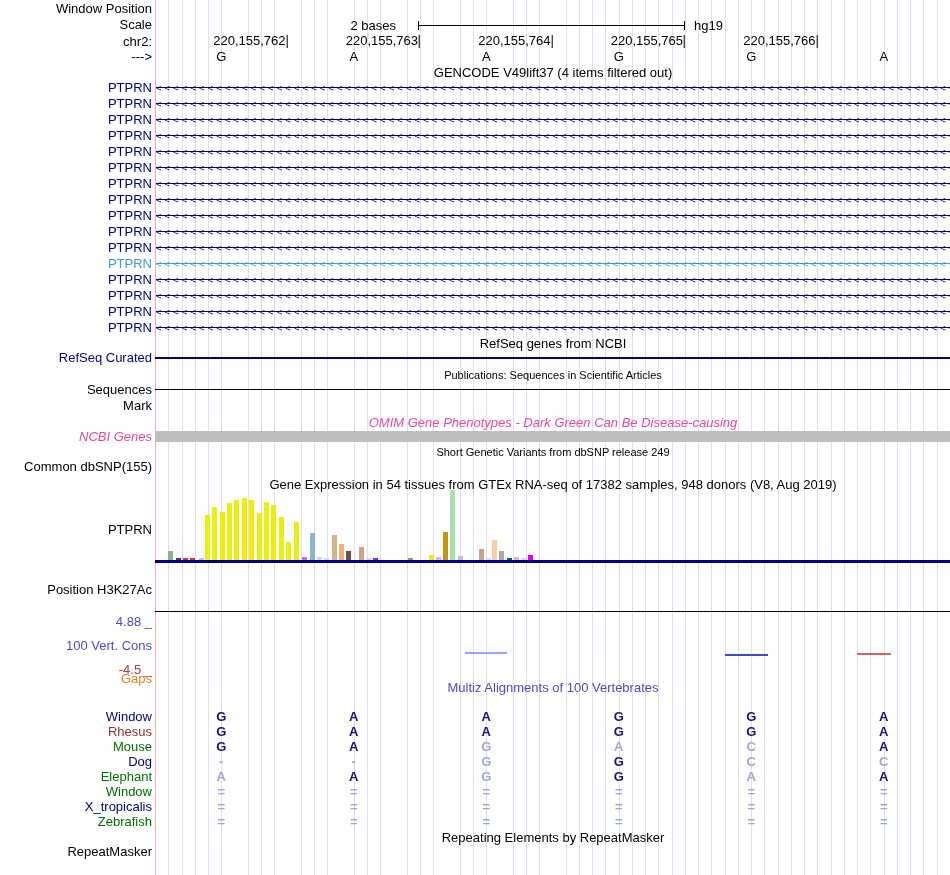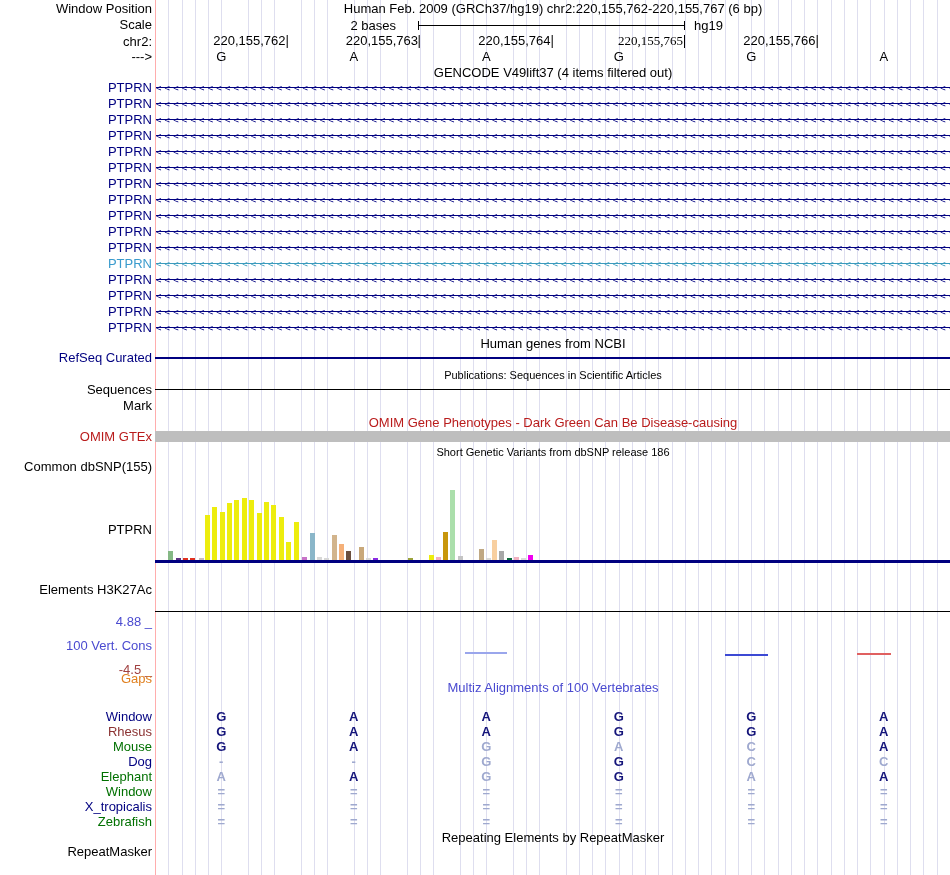--- a/index.html
+++ b/index.html
@@ -6,21 +6,21 @@
   body{margin:0;background:#fff;}
   #page{position:relative;width:950px;height:875px;background:#fff;overflow:hidden;
         font-family:"Liberation Sans",sans-serif;font-size:13px;color:#000;}
   #grid{position:absolute;left:156px;top:0;width:794px;height:875px;
         background:repeating-linear-gradient(to right,transparent 0,transparent 12.25px,#dedeef 12.25px,#dedeef 13.25px);}
   #pink-line{position:absolute;left:155px;top:0;width:1px;height:875px;background:#ffadad;}
   .glabel{position:absolute;right:798px;white-space:nowrap;height:13px;line-height:13px;text-align:right;}
   .ttitle{position:absolute;left:553px;transform:translateX(-50%);white-space:nowrap;line-height:13px;}
   .small{font-size:11px;}
   .navy{color:#000080;}
-  .green{color:#b91c1c;}
+  .green{color:#ec4899;font-style:italic;}
   .blue{color:#4a4ad0;}
   .consmin{color:#a04040;}
   .orange{color:#e08020;}
   .hl-label{color:#3a9bcd;}
   .pos-label{position:absolute;transform:translateX(-100%);white-space:nowrap;
              border-right:1px solid #000;padding-right:1px;height:13px;line-height:12px;}
   .base-letter{position:absolute;transform:translateX(-50%);font-size:13px;line-height:13px;}
   .gene-line{position:absolute;left:156px;width:794px;height:10px;line-height:10px;overflow:hidden;
              font-family:"DejaVu Sans Mono",monospace;font-size:9px;letter-spacing:3.2px;color:#000080;
              background:linear-gradient(to bottom,transparent 0 4px,currentColor 4px 5px,transparent 5px);}
@@ -35,70 +35,70 @@
   .sp-label{position:absolute;right:798px;white-space:nowrap;height:13px;line-height:13px;text-align:right;}
 </style>
 </head>
 <body>
 
 <div id="page">
   <div id="grid"></div>
   <div id="pink-line"></div>
 
   <div class="glabel" style="top:2px">Window Position</div>
-  <div class="ttitle" style="top:2px">Human Feb. 2009 (GRCh37/hg19)   chr2:220,155,762-220,155,767 (6 bp)</div>
 
   <div class="glabel" style="top:18px">Scale</div>
   <div style="position:absolute;left:396px;top:18px;transform:translateX(-100%);white-space:nowrap;">2 bases</div>
   <div class="ruler-part" style="left:418px;top:25px;width:267px;height:1px;"></div>
   <div class="ruler-part" style="left:418px;top:21px;width:1px;height:9px;"></div>
   <div class="ruler-part" style="left:684px;top:21px;width:1px;height:9px;"></div>
   <div style="position:absolute;left:694px;top:18px;">hg19</div>
 
   <div class="glabel" style="top:35px">chr2:</div>
   <div class="glabel" style="top:50px">---&gt;</div>
 
   <div class="ttitle" style="top:66px">GENCODE V49lift37 (4 items filtered out)</div>
 
-  <div class="ttitle" style="top:337px">Human genes from NCBI</div>
+  <div class="ttitle" style="top:337px">RefSeq genes from NCBI</div>
   <div class="glabel navy" style="top:351px">RefSeq Curated</div>
   <div class="hline" style="top:357px;height:2px;background:#000080;"></div>
 
   <div class="ttitle small" style="top:369px">Publications: Sequences in Scientific Articles</div>
   <div class="glabel" style="top:383px">Sequences</div>
   <div class="hline" style="top:389px;height:1px;background:#000;"></div>
 
   <div class="glabel" style="top:399px">Mark</div>
 
   <div class="ttitle green" style="top:416px">OMIM Gene Phenotypes - Dark Green Can Be Disease-causing</div>
-  <div class="glabel green" style="top:430px">OMIM GTEx</div>
+  <div class="glabel green" style="top:430px">NCBI Genes</div>
   <div class="hline" style="top:431px;height:11px;background:#bebebe;"></div>
 
-  <div class="ttitle small" style="top:446px">Short Genetic Variants from dbSNP release 186</div>
+  <div class="ttitle small" style="top:446px">Short Genetic Variants from dbSNP release 249</div>
   <div class="glabel" style="top:460px">Common dbSNP(155)</div>
 
+  <div class="ttitle" style="top:478px">Gene Expression in 54 tissues from GTEx RNA-seq of 17382 samples, 948 donors (V8, Aug 2019)</div>
   <div class="glabel" style="top:523px">PTPRN</div>
   <div class="hline" style="top:560px;height:3px;background:#000080;"></div>
 
-  <div class="glabel" style="top:583px">Elements H3K27Ac</div>
+  <div class="glabel" style="top:583px">Position H3K27Ac</div>
   <div class="hline" style="top:611px;height:1px;background:#000;"></div>
 
   <div class="glabel blue" style="top:615px">4.88 _</div>
   <div class="glabel blue" style="top:639px">100 Vert. Cons</div>
   <div class="glabel consmin" style="top:663px">-4.5 _</div>
 
   <div class="ttitle blue" style="top:681px">Multiz Alignments of 100 Vertebrates</div>
   <div class="glabel orange" style="top:672px">Gaps</div>
 
   <div class="ttitle" style="top:831px">Repeating Elements by RepeatMasker</div>
   <div class="glabel" style="top:845px">RepeatMasker</div>
 <div class="pos-label" style="left: 287.5px; top: 35px;">220,155,762</div>
     <div class="pos-label" style="left: 420px; top: 35px;">220,155,763</div>
     <div class="pos-label" style="left: 552.5px; top: 35px;">220,155,764</div>
-    <div class="pos-label" style="left: 685px; top: 35px; font-family: Liberation Serif, serif;">220,155,765</div>
+    <div class="pos-label" style="left: 685px; top: 35px;">220,155,765</div>
     <div class="pos-label" style="left: 817.5px; top: 35px;">220,155,766</div>
     <div class="base-letter" style="left: 221.25px; top: 50px;">G</div>
     <div class="base-letter" style="left: 353.75px; top: 50px;">A</div>
     <div class="base-letter" style="left: 486.25px; top: 50px;">A</div>
     <div class="base-letter" style="left: 618.75px; top: 50px;">G</div>
     <div class="base-letter" style="left: 751.25px; top: 50px;">G</div>
     <div class="base-letter" style="left: 883.75px; top: 50px;">A</div>
     <div class="glabel navy" style="top: 81px;">PTPRN</div>
     <div class="gene-line" style="top: 83px;">&lt;&lt;&lt;&lt;&lt;&lt;&lt;&lt;&lt;&lt;&lt;&lt;&lt;&lt;&lt;&lt;&lt;&lt;&lt;&lt;&lt;&lt;&lt;&lt;&lt;&lt;&lt;&lt;&lt;&lt;&lt;&lt;&lt;&lt;&lt;&lt;&lt;&lt;&lt;&lt;&lt;&lt;&lt;&lt;&lt;&lt;&lt;&lt;&lt;&lt;&lt;&lt;&lt;&lt;&lt;&lt;&lt;&lt;&lt;&lt;&lt;&lt;&lt;&lt;&lt;&lt;&lt;&lt;&lt;&lt;&lt;&lt;&lt;&lt;&lt;&lt;&lt;&lt;&lt;&lt;&lt;&lt;&lt;&lt;&lt;&lt;&lt;&lt;&lt;&lt;&lt;&lt;&lt;&lt;&lt;&lt;&lt;&lt;&lt;&lt;&lt;&lt;&lt;&lt;&lt;&lt;&lt;&lt;&lt;&lt;</div>
     <div class="glabel navy" style="top: 97px;">PTPRN</div>

